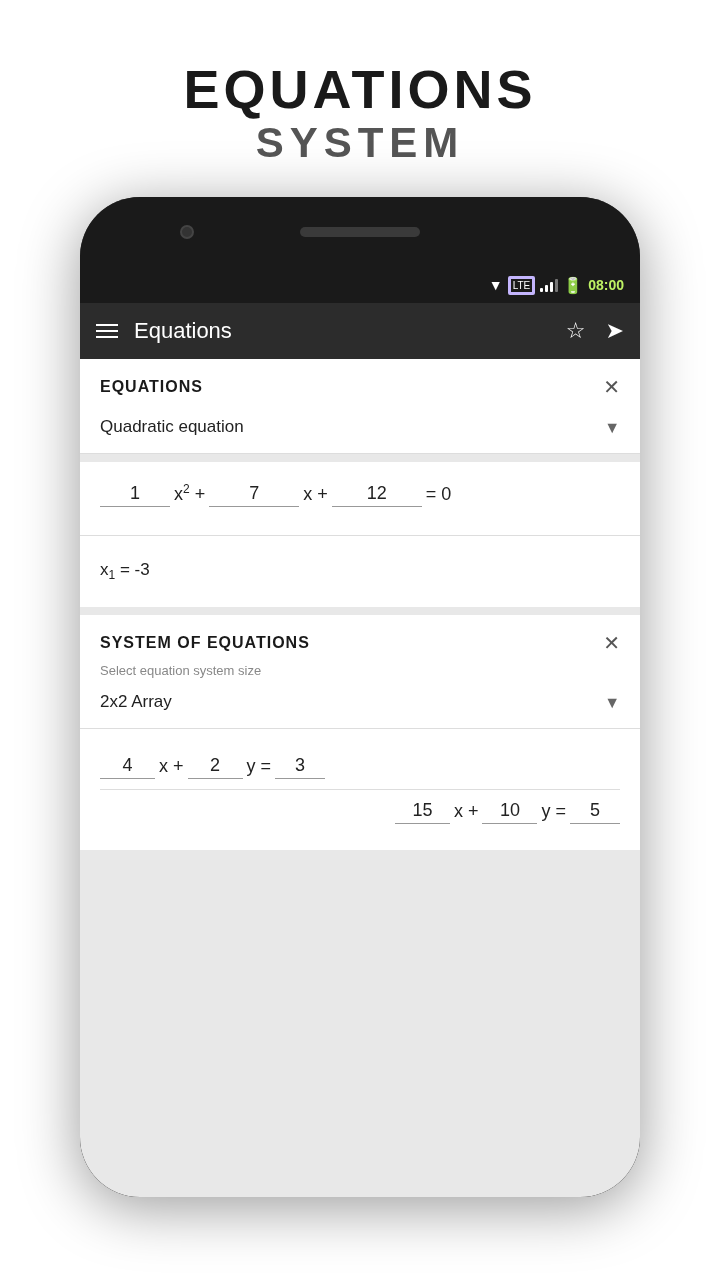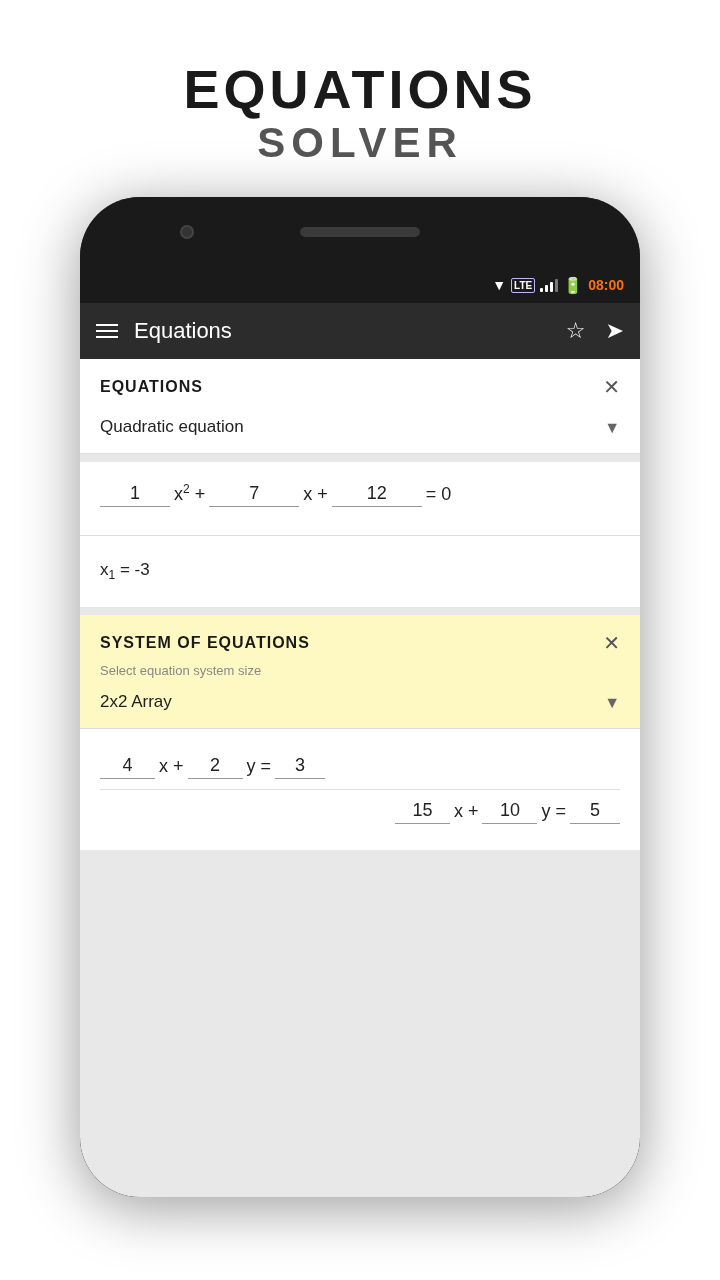--- a/index.html
+++ b/index.html
@@ -96,35 +96,35 @@
       gap: 6px;
     }
 
     .status-icons {
       display: flex;
       align-items: center;
       gap: 5px;
     }
 
     .status-text {
-      color: #f97316;
+      color: #bef264;
       font-size: 14px;
       font-weight: 600;
     }
 
     .wifi-icon {
       color: white;
       font-size: 14px;
     }
 
     .lte-badge {
       color: white;
       font-size: 10px;
-      font-weight: 700;
-      border: 1px solid #c4b5fd;
+      font-weight: 400;
+      border: 3px solid #c4b5fd;
       padding: 1px 2px;
       border-radius: 2px;
     }
 
     .signal-bars {
       display: flex;
       align-items: flex-end;
       gap: 2px;
       height: 14px;
     }
@@ -296,21 +296,21 @@
       border-bottom: none;
     }
 
     .x-sub {
       font-size: 12px;
       vertical-align: sub;
     }
 
     
     .system-card {
-      background: #fef9c3;
+      background: #ffffff;
       margin-top: 8px;
     }
 
     
     .sys-eq-area {
       background: white;
       padding: 16px 20px;
     }
 
     .sys-eq-row {
@@ -340,21 +340,21 @@
 
     .eq-input-result-sm {
       width: 50px;
     }
   </style>
 </head>
 <body>
 
 <div class="app-title-area">
   <div class="app-title-equation">EQUATIONS</div>
-  <div class="app-title-solver">SOLVER</div>
+  <div class="app-title-solver">SYSTEM</div>
 </div>
 
 <div class="phone-frame">
 
   <div class="phone-top">
     <div class="phone-camera"></div>
     <div class="phone-speaker"></div>
   </div>
 
   <div class="status-bar">

